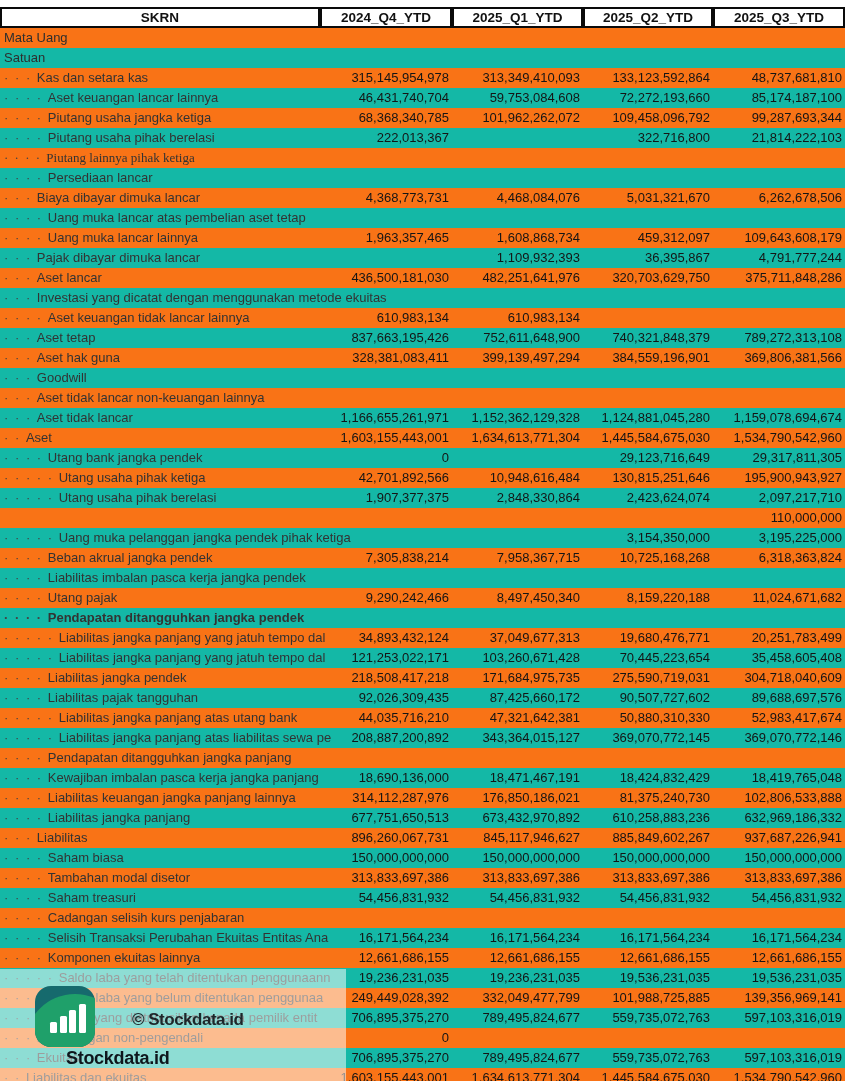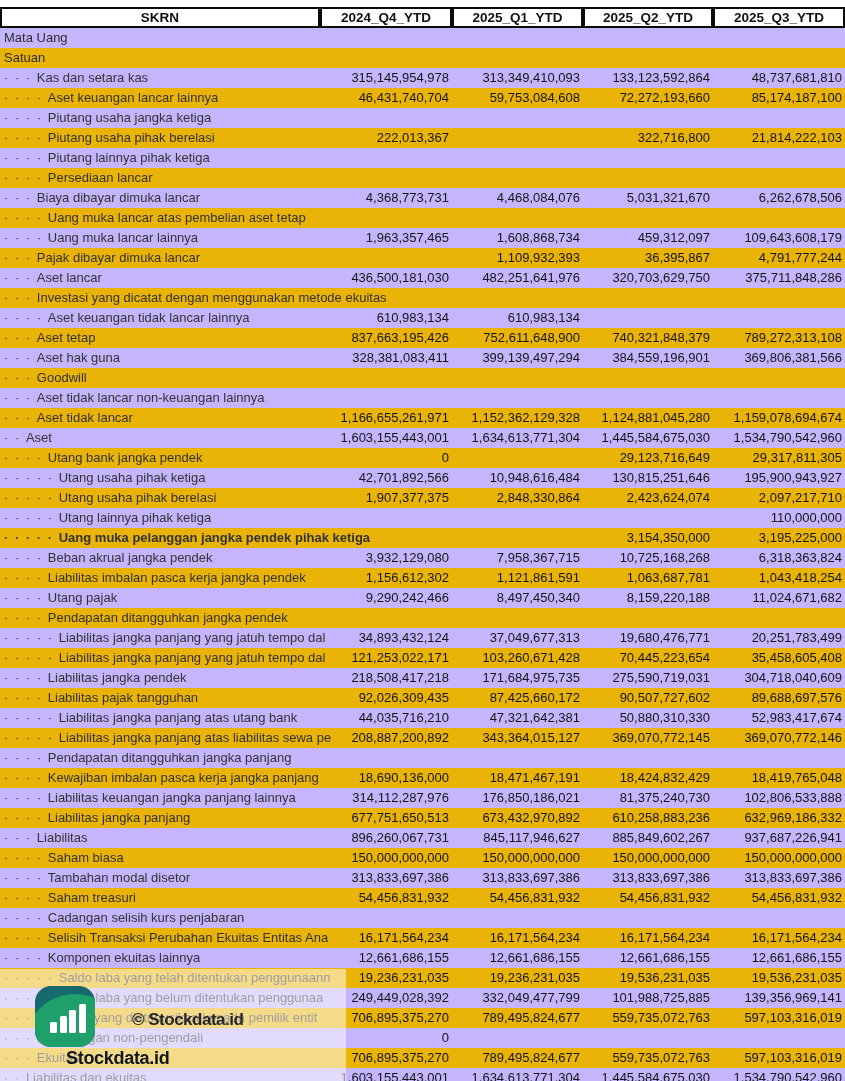--- a/index.html
+++ b/index.html
@@ -21,22 +21,22 @@
   .h0{width:320px;}.h1{width:132px;}.h2{width:131px;}.h3{width:130px;}.h4{width:132px;}
 
   
   .irow{display:flex;height:20px;font-size:13px;color:#2e2e2e;}
   .ilabel{box-sizing:border-box;width:320px;padding-left:4px;line-height:20px;white-space:nowrap;}
   .icell{box-sizing:border-box;padding-left:3px;line-height:20px;white-space:nowrap;overflow:hidden;margin-top:39px;}
   .c0{width:132px;}.c1{width:131px;}.c2{width:130px;}.c3{width:132px;}
 
   
   .row{position:relative;height:20px;font-size:13px;}
-  .lt{background:#c4b5fd;}
-  .dk{background:#eab308;}
+  .lt{background:#f97316;}
+  .dk{background:#14b8a6;}
   .lbl{
     position:absolute;left:4px;top:0;height:20px;line-height:20px;
     white-space:nowrap;overflow:hidden;color:#333;width:334px;
   }
   .dots{letter-spacing:1.5px;color:#444;}
   .vals{position:absolute;left:322px;top:0;right:0;display:flex;}
   .val{
     box-sizing:border-box;height:20px;line-height:20px;text-align:right;
     padding-right:3px;color:#151515;white-space:nowrap;overflow:hidden;
   }
@@ -115,32 +115,38 @@
         <span class="lbl"><span class="dots">· · · · </span><span>Aset keuangan lancar lainnya</span></span>
         <span class="vals">
           <span class="val v0">46,431,740,704</span>
           <span class="val v1">59,753,084,608</span>
           <span class="val v2">72,272,193,660</span>
           <span class="val v3">85,174,187,100</span>
         </span>
       </div>
       <div class="row lt">
         <span class="lbl"><span class="dots">· · · · </span><span>Piutang usaha jangka ketiga</span></span>
+        <span class="vals">
+          <span class="val v0">68,368,340,785</span>
+          <span class="val v1">101,962,262,072</span>
+          <span class="val v2">109,458,096,792</span>
+          <span class="val v3">99,287,693,344</span>
+        </span>
       </div>
       <div class="row dk">
         <span class="lbl"><span class="dots">· · · · </span><span>Piutang usaha pihak berelasi</span></span>
         <span class="vals">
           <span class="val v0">222,013,367</span>
           <span class="val v1"></span>
           <span class="val v2">322,716,800</span>
           <span class="val v3">21,814,222,103</span>
         </span>
       </div>
       <div class="row lt">
-        <span class="lbl" style="width: 520px;"><span class="dots">· · · · </span><span>Piutang lainnya pihak ketiga</span></span>
+        <span class="lbl" style="width: 520px; font-family: Liberation Serif, serif;"><span class="dots">· · · · </span><span>Piutang lainnya pihak ketiga</span></span>
         <span class="vals">
           <span class="val v0"></span>
           <span class="val v1"></span>
           <span class="val v2"></span>
           <span class="val v3"></span>
         </span>
       </div>
       <div class="row dk">
         <span class="lbl" style="width: 520px;"><span class="dots">· · · · </span><span>Persediaan lancar</span></span>
         <span class="vals">
@@ -288,66 +294,59 @@
       <div class="row dk">
         <span class="lbl"><span class="dots">· · · · · </span><span>Utang usaha pihak berelasi</span></span>
         <span class="vals">
           <span class="val v0">1,907,377,375</span>
           <span class="val v1">2,848,330,864</span>
           <span class="val v2">2,423,624,074</span>
           <span class="val v3">2,097,217,710</span>
         </span>
       </div>
       <div class="row lt">
-        <span class="lbl" style="width: 520px;"><span class="dots">· · · · · </span><span>Utang lainnya pihak ketiga</span></span>
         <span class="vals">
           <span class="val v0"></span>
           <span class="val v1"></span>
           <span class="val v2"></span>
           <span class="val v3">110,000,000</span>
         </span>
       </div>
       <div class="row dk">
-        <span class="lbl" style="width: 520px; font-weight: bold;"><span class="dots">· · · · · </span><span>Uang muka pelanggan jangka pendek pihak ketiga</span></span>
+        <span class="lbl" style="width: 520px;"><span class="dots">· · · · · </span><span>Uang muka pelanggan jangka pendek pihak ketiga</span></span>
         <span class="vals">
           <span class="val v0"></span>
           <span class="val v1"></span>
           <span class="val v2">3,154,350,000</span>
           <span class="val v3">3,195,225,000</span>
         </span>
       </div>
       <div class="row lt">
         <span class="lbl"><span class="dots">· · · · </span><span>Beban akrual jangka pendek</span></span>
         <span class="vals">
-          <span class="val v0">3,932,129,080</span>
+          <span class="val v0">7,305,838,214</span>
           <span class="val v1">7,958,367,715</span>
           <span class="val v2">10,725,168,268</span>
           <span class="val v3">6,318,363,824</span>
         </span>
       </div>
       <div class="row dk">
         <span class="lbl"><span class="dots">· · · · </span><span>Liabilitas imbalan pasca kerja jangka pendek</span></span>
-        <span class="vals">
-          <span class="val v0">1,156,612,302</span>
-          <span class="val v1">1,121,861,591</span>
-          <span class="val v2">1,063,687,781</span>
-          <span class="val v3">1,043,418,254</span>
-        </span>
       </div>
       <div class="row lt">
         <span class="lbl"><span class="dots">· · · · </span><span>Utang pajak</span></span>
         <span class="vals">
           <span class="val v0">9,290,242,466</span>
           <span class="val v1">8,497,450,340</span>
           <span class="val v2">8,159,220,188</span>
           <span class="val v3">11,024,671,682</span>
         </span>
       </div>
       <div class="row dk">
-        <span class="lbl" style="width: 520px;"><span class="dots">· · · · </span><span>Pendapatan ditangguhkan jangka pendek</span></span>
+        <span class="lbl" style="width: 520px; font-weight: bold;"><span class="dots">· · · · </span><span>Pendapatan ditangguhkan jangka pendek</span></span>
         <span class="vals">
           <span class="val v0"></span>
           <span class="val v1"></span>
           <span class="val v2"></span>
           <span class="val v3"></span>
         </span>
       </div>
       <div class="row lt">
         <span class="lbl"><span class="dots">· · · · · </span><span>Liabilitas jangka panjang yang jatuh tempo dal</span></span>
         <span class="vals">

